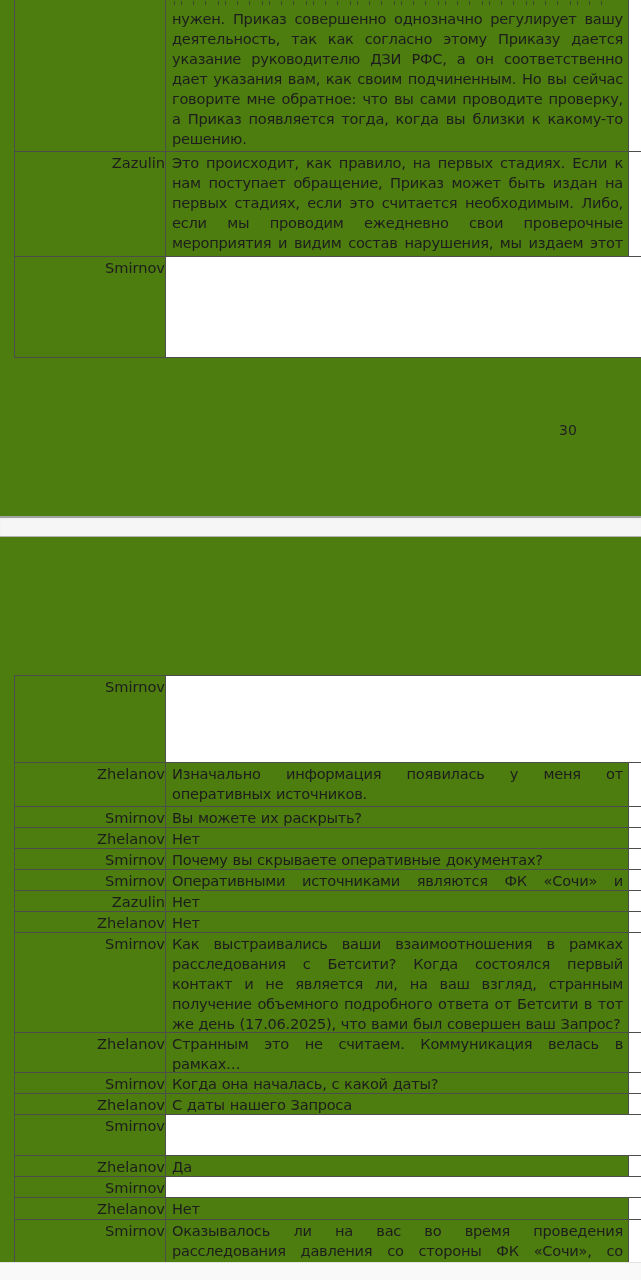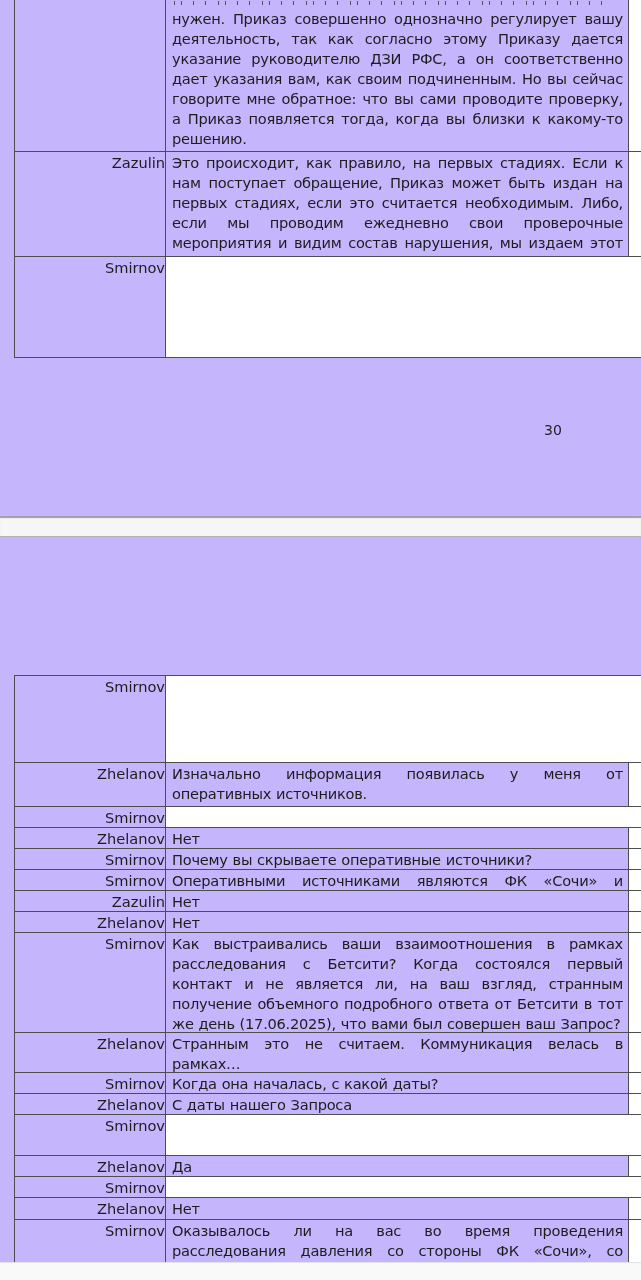--- a/index.html
+++ b/index.html
@@ -1,20 +1,20 @@
 <!DOCTYPE html>
 <html lang="ru"><head>
 <meta charset="utf-8">
 <style>
   html,body{margin:0;padding:0;background:#ffffff;}
   .screen{
     position:relative;
     width:641px;height:1280px;
     overflow:hidden;
-    background:#c4b5fd;
+    background:#4d7c0f;
     font-family:"DejaVu Sans","Liberation Sans",sans-serif;
     color:#1d1d1d;
     -webkit-font-smoothing:antialiased;
   }
   .tbl{
     position:absolute;
     left:14px;
     width:627px;       
     border-left:1px solid #4d4d4d;
     box-sizing:border-box;
@@ -55,21 +55,21 @@
     position:absolute;top:1px;left:8px;right:14px;height:4px;
     background:repeating-linear-gradient(90deg,
       #3c3c3c 0 1.4px, transparent 1.4px 7px,
       #3c3c3c 7px 8.2px, transparent 8.2px 19px,
       #3c3c3c 19px 20.4px, transparent 20.4px 31px,
       #3c3c3c 31px 32.2px, transparent 32.2px 44px);
     opacity:.85;
   }
   .pagenum{
     position:absolute;
-    left:544px;top:421px;
+    left:559px;top:421px;
     font-size:14px;line-height:18px;color:#222;
   }
   .page-sep{position:absolute;left:0;width:641px;top:516px;height:22px;}
   .sep-line-top{height:2px;background:#a3a3a3;}
   .sep-band{height:18px;background:#f6f6f6;border-bottom:1px solid #b3b3b3;box-shadow:inset 0 1px 2px rgba(0,0,0,0.04);}
   .bottom-bar{
     position:absolute;left:0;top:1262px;width:641px;height:18px;
     background:#f9f9f9;border-top:1px solid #e3e3e3;
     z-index:5;
   }
@@ -111,30 +111,31 @@
       <div class="cell name">Smirnov</div>
       <div class="cell sliver"></div>
     </div>
     <div class="row" style="height:44px;">
       <div class="cell name">Zhelanov</div>
       <div class="cell text">Изначально информация появилась у меня от оперативных источников.</div>
       <div class="cell sliver"></div>
     </div>
     <div class="row" style="height:21px;">
       <div class="cell name">Smirnov</div>
+      <div class="cell text">Вы можете их раскрыть?</div>
       <div class="cell sliver"></div>
     </div>
     <div class="row" style="height:21px;">
       <div class="cell name">Zhelanov</div>
       <div class="cell text">Нет</div>
       <div class="cell sliver"></div>
     </div>
     <div class="row" style="height:21px;">
       <div class="cell name">Smirnov</div>
-      <div class="cell text">Почему вы скрываете оперативные источники?</div>
+      <div class="cell text">Почему вы скрываете оперативные документах?</div>
       <div class="cell sliver"></div>
     </div>
     <div class="row" style="height:21px;">
       <div class="cell name">Smirnov</div>
       <div class="cell text">Оперативными источниками являются ФК «Сочи» и Бетсити?</div>
       <div class="cell sliver"></div>
     </div>
     <div class="row" style="height:21px;">
       <div class="cell name">Zazulin</div>
       <div class="cell text">Нет</div>

